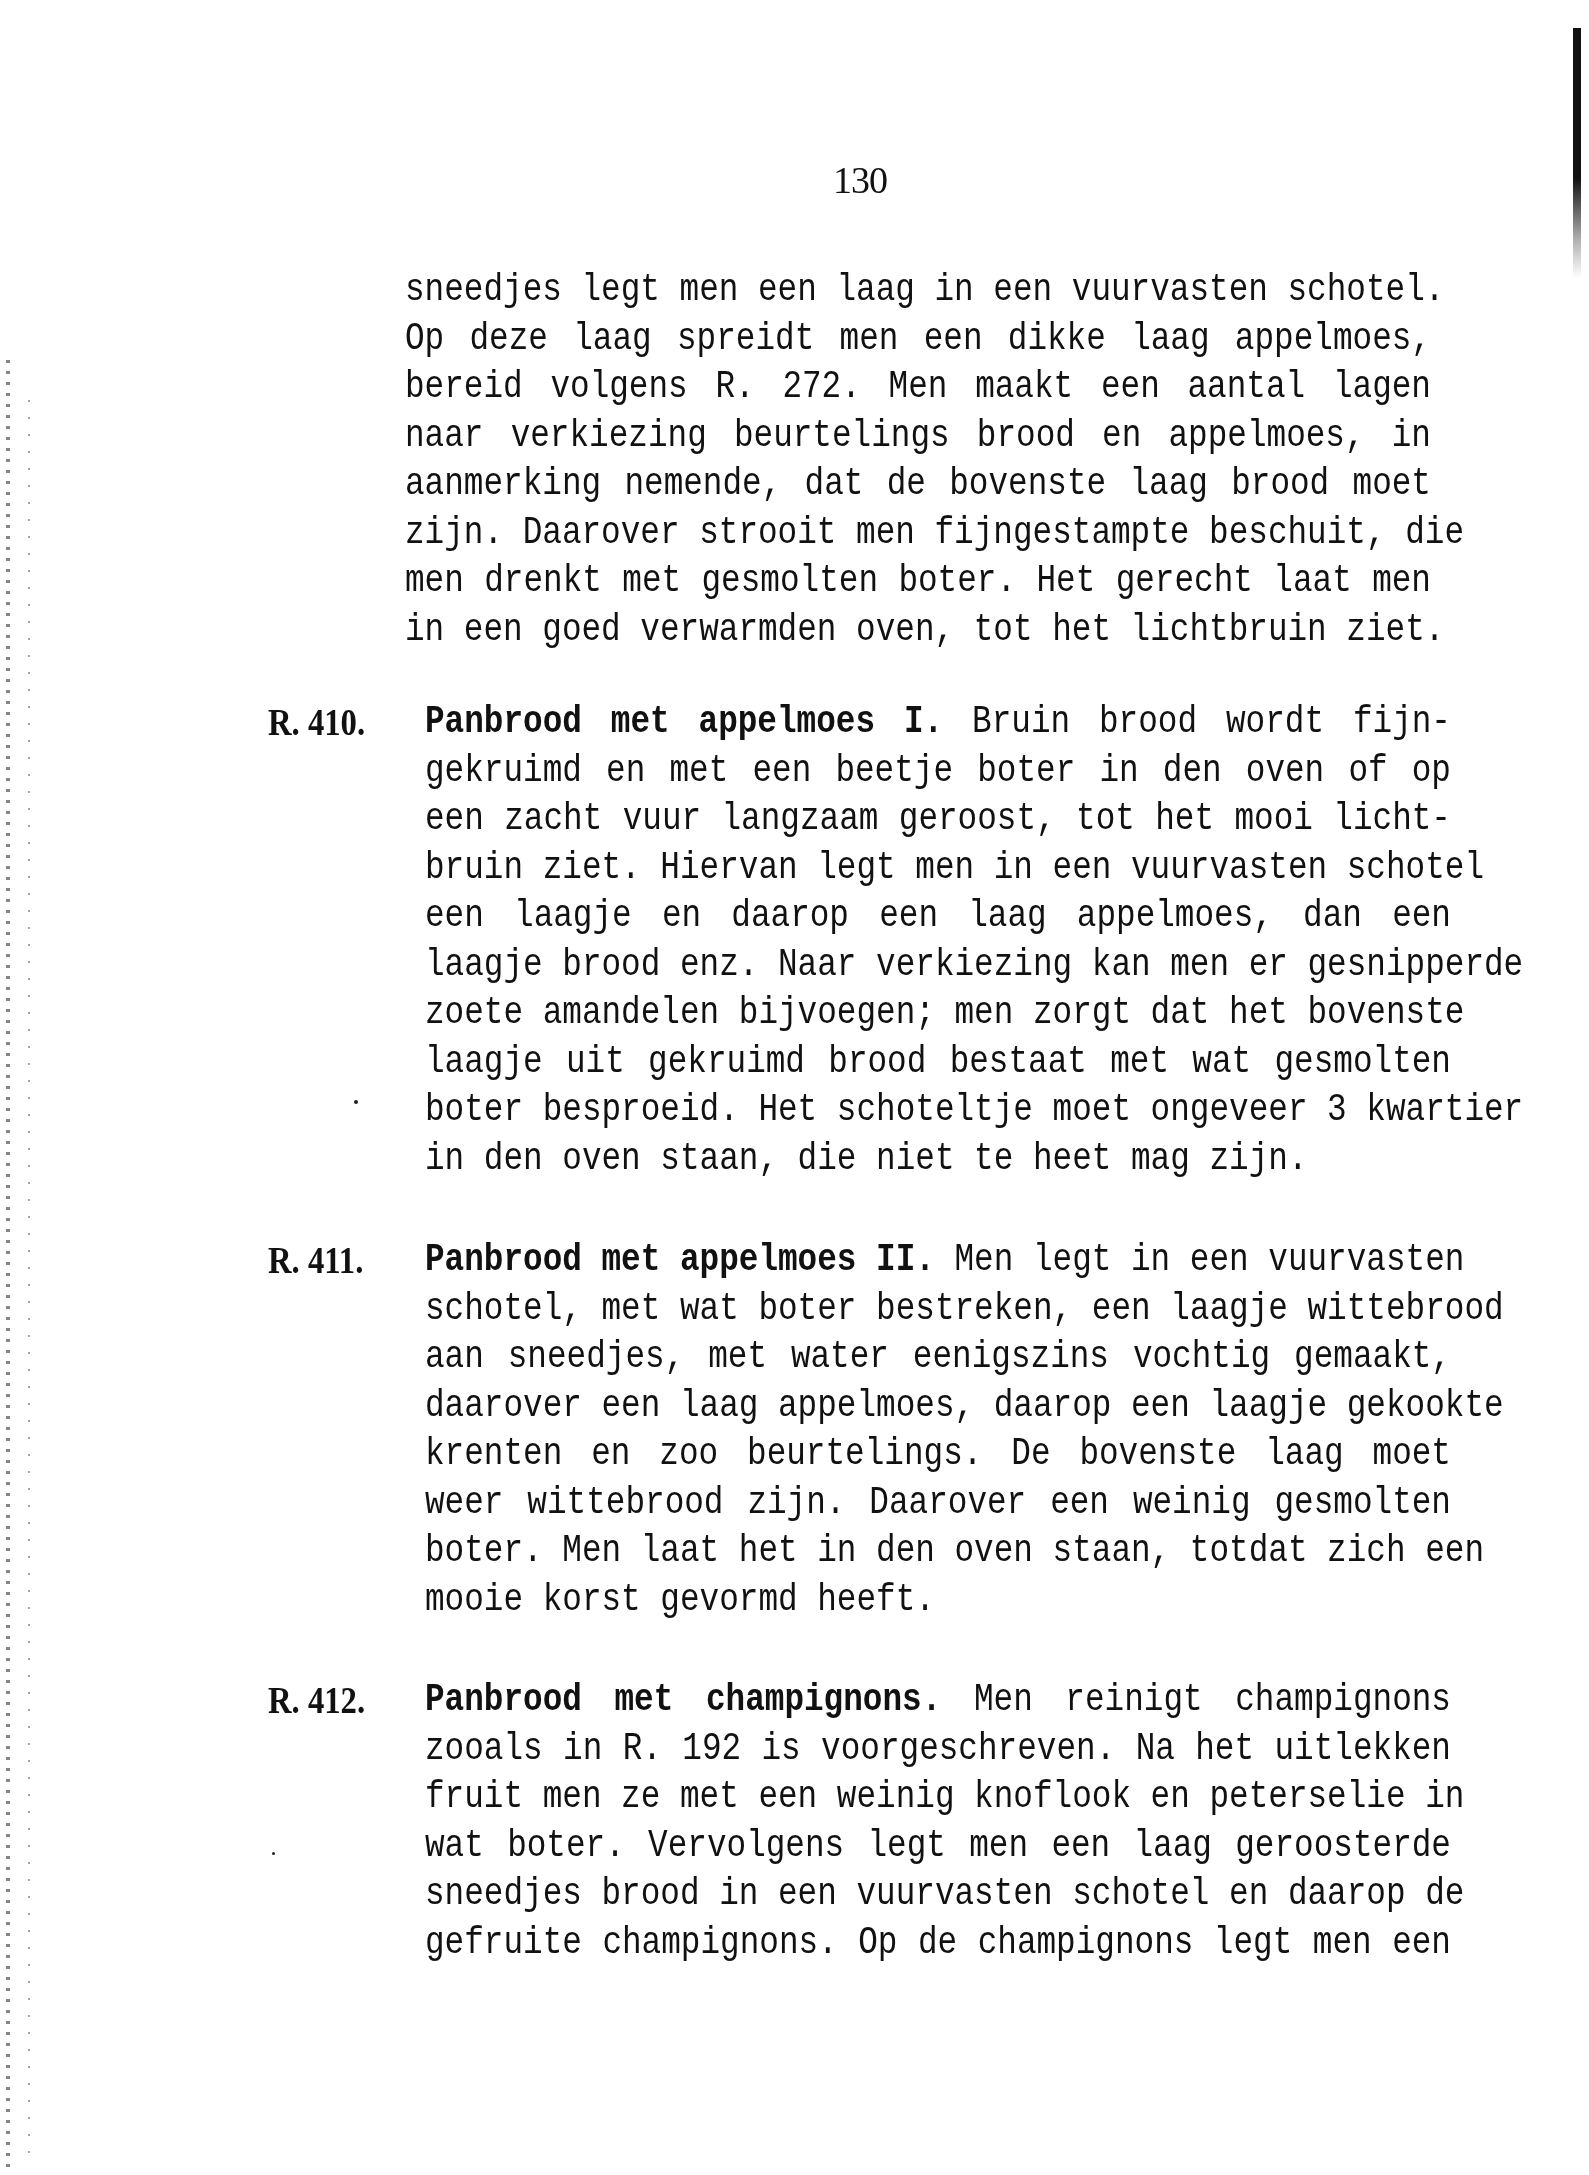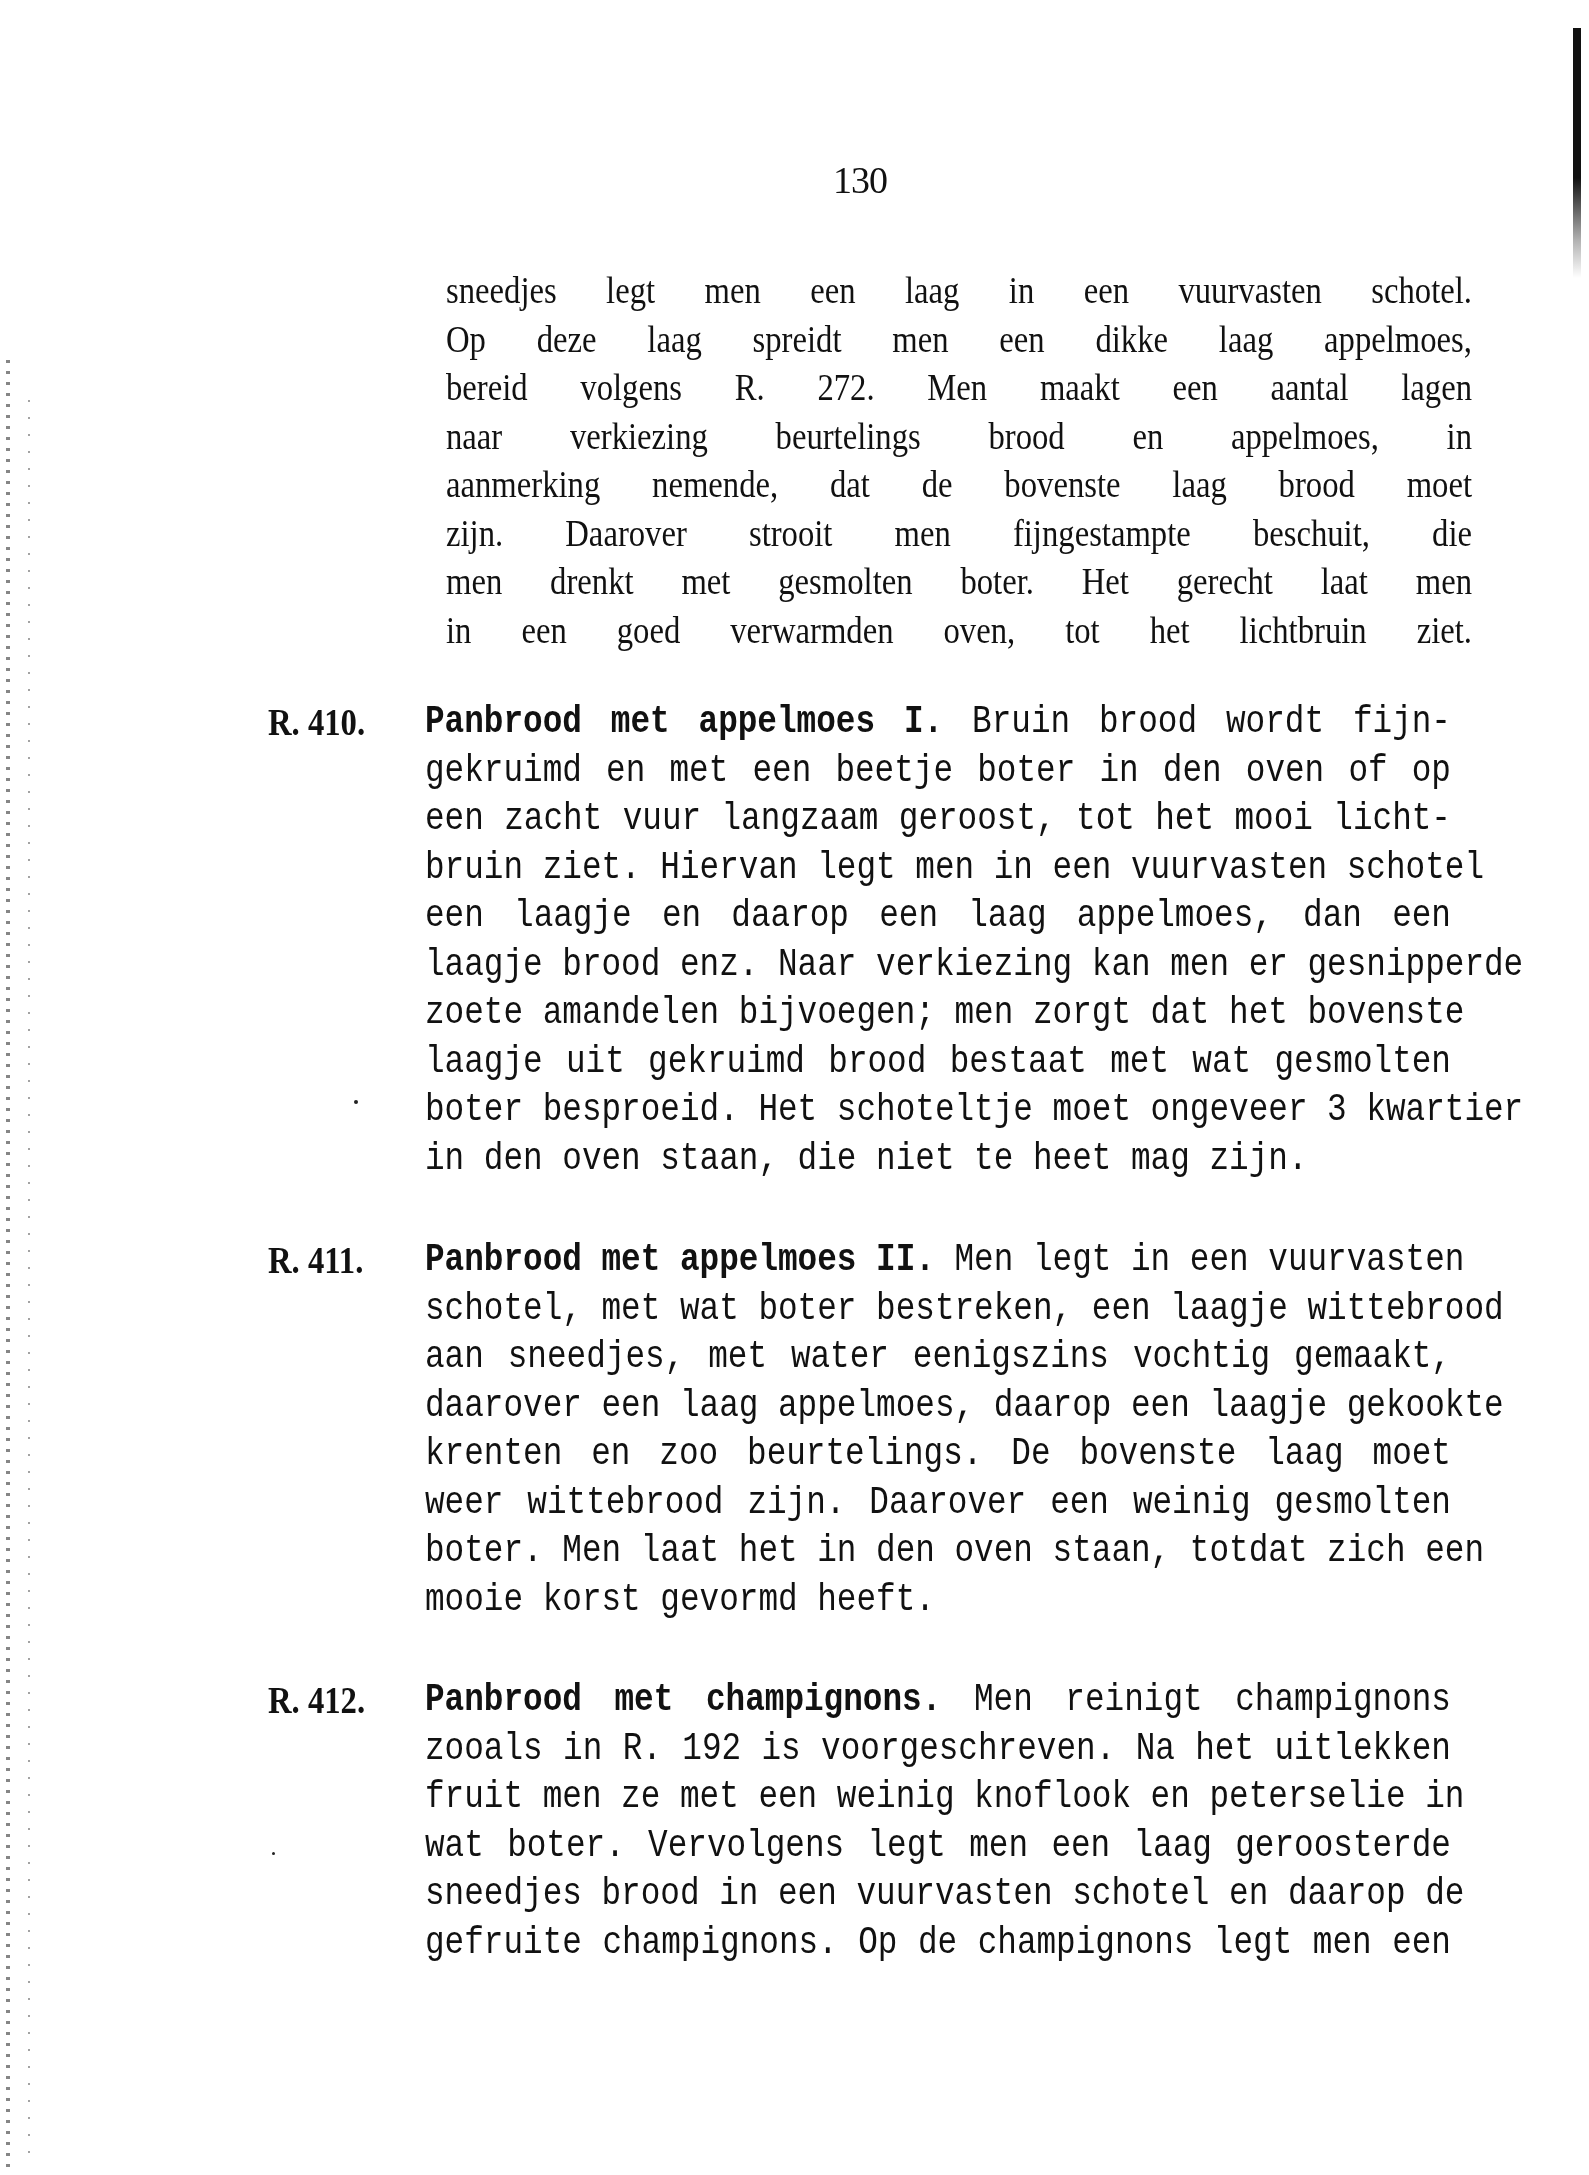--- a/index.html
+++ b/index.html
@@ -20,21 +20,21 @@
   }
   .edge-left2 {
     position: absolute; left: 28px; top: 400px; width: 2px; height: 1760px;
     background: repeating-linear-gradient(to bottom, #333 0px, #333 2px, transparent 2px, transparent 17px);
     opacity: 0.45;
   }
   .page-number {
     position: absolute; left: 0; width: 1720px; top: 158px; text-align: center;
     font-size: 38px; letter-spacing: -1px;
   }
-  .block { position: absolute; left: 446px; width: 1026px; }
+  .block { position: absolute; left: 405px; width: 1026px; font-family: Liberation Mono, monospace; }
   .line {
     display: block; font-size: 38px; line-height: 48.5px; height: 48.5px;
     text-align: justify; text-align-last: justify; white-space: nowrap;
     transform: scaleX(0.86); transform-origin: left center; width: 1193px;
   }
   .line.last { text-align-last: left; }
   .recipe { position: absolute; left: 268px; width: 1183px; }
   .recipe-num {
     position: absolute; left: 0; top: 0; font-weight: bold; font-size: 38px;
     line-height: 48.5px; transform: scaleX(0.86); transform-origin: left center;

